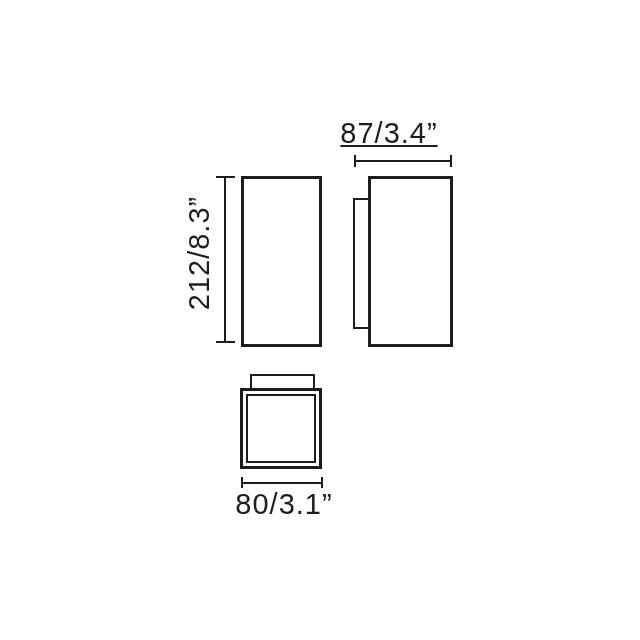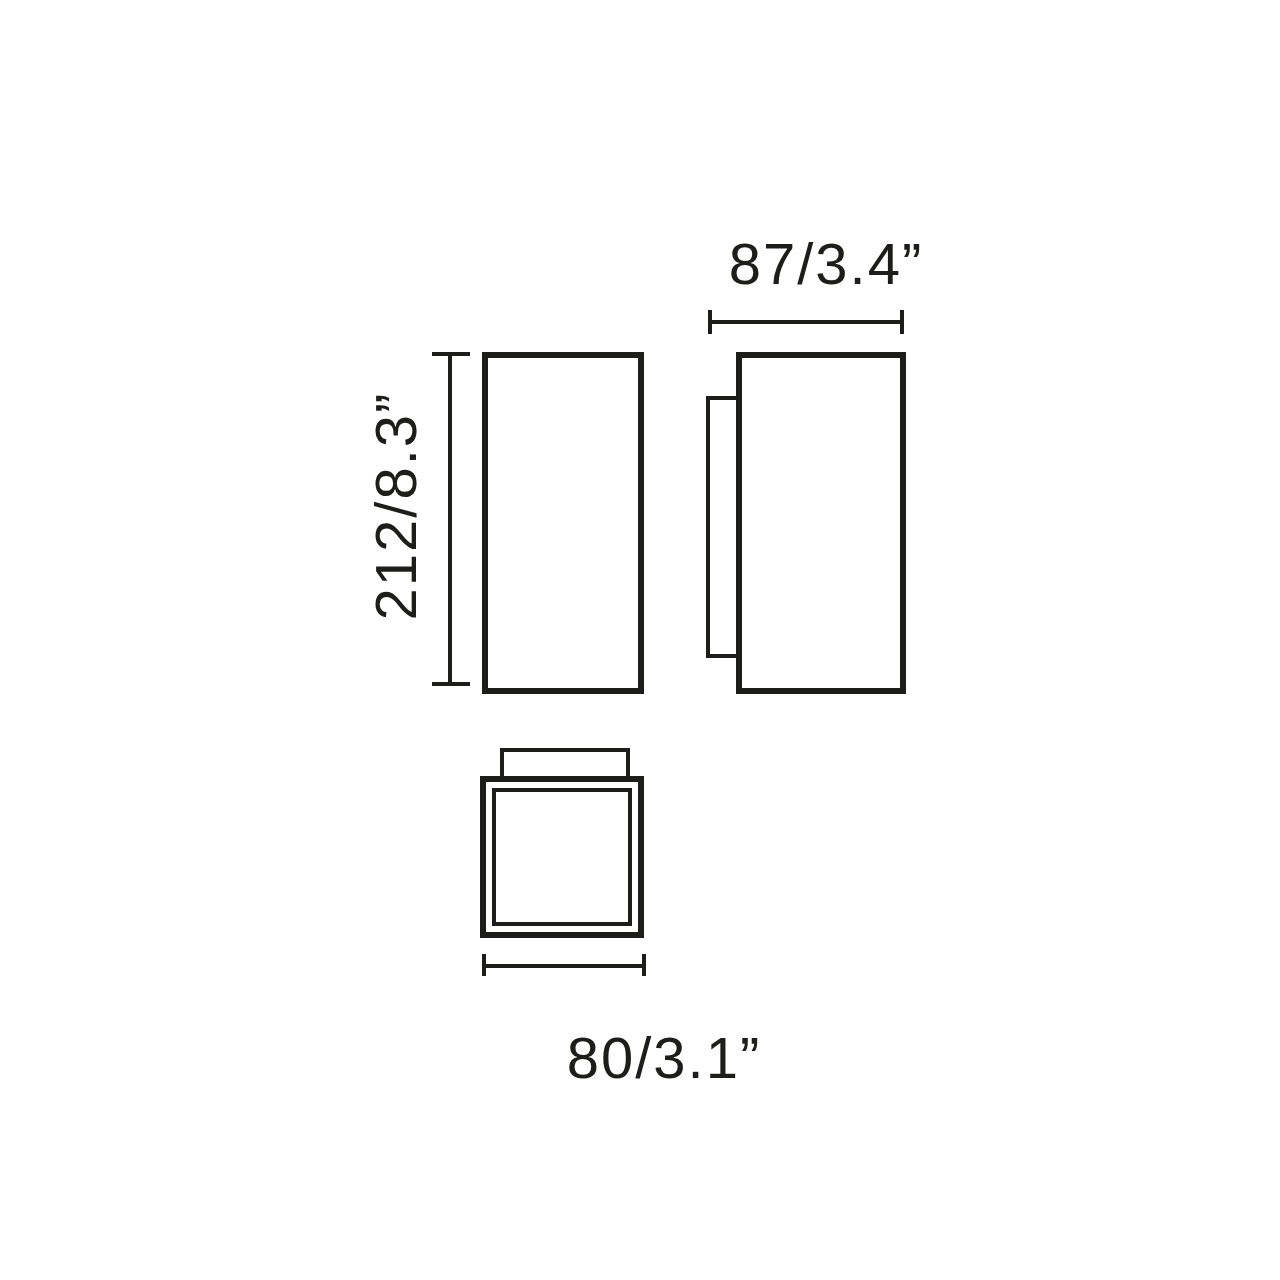--- a/index.html
+++ b/index.html
@@ -52,22 +52,22 @@
   
   .dim-label {
     position: absolute;
     color: var(--line-color);
     font-size: 29px;
     letter-spacing: 1px;
     text-align: center;
     white-space: nowrap;
     line-height: 38px;
   }
-  .depth-label  { left: 353px; top: 114px; width: 120px; height: 38px; }
-  .width-label  { left: 232px; top: 511px; width: 104px; height: 38px; margin-left: 48px; }
+  .depth-label  { left: 329px; top: 114px; width: 120px; height: 38px; text-decoration: underline; }
+  .width-label  { left: 232px; top: 485px; width: 104px; height: 38px; }
   .height-label {
     left: 110px; top: 233px; width: 180px; height: 40px;
     transform: rotate(-90deg);
     transform-origin: center center;
   }
 </style>
 </head>
 <body>
 
 <div class="canvas">

